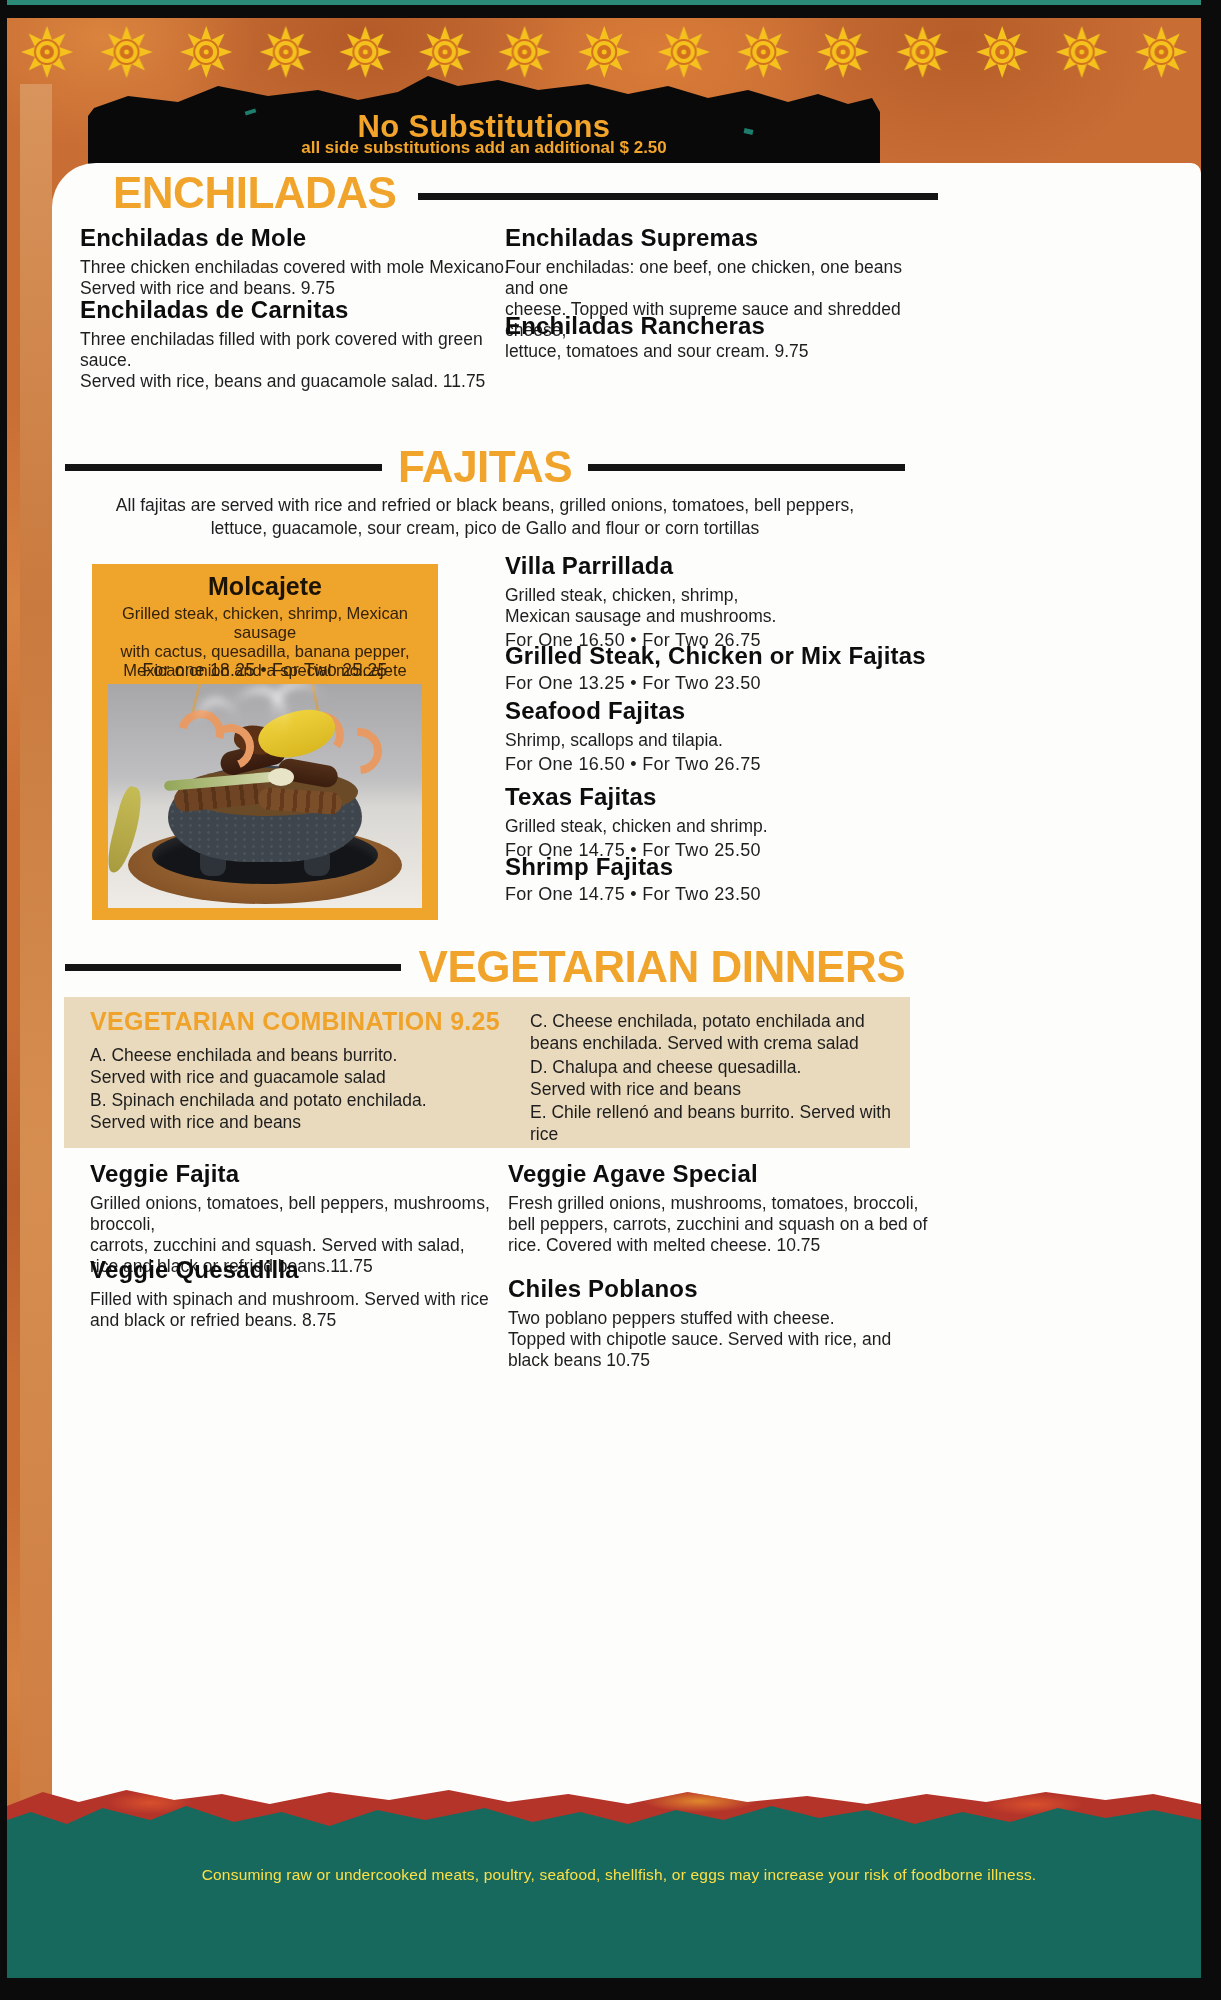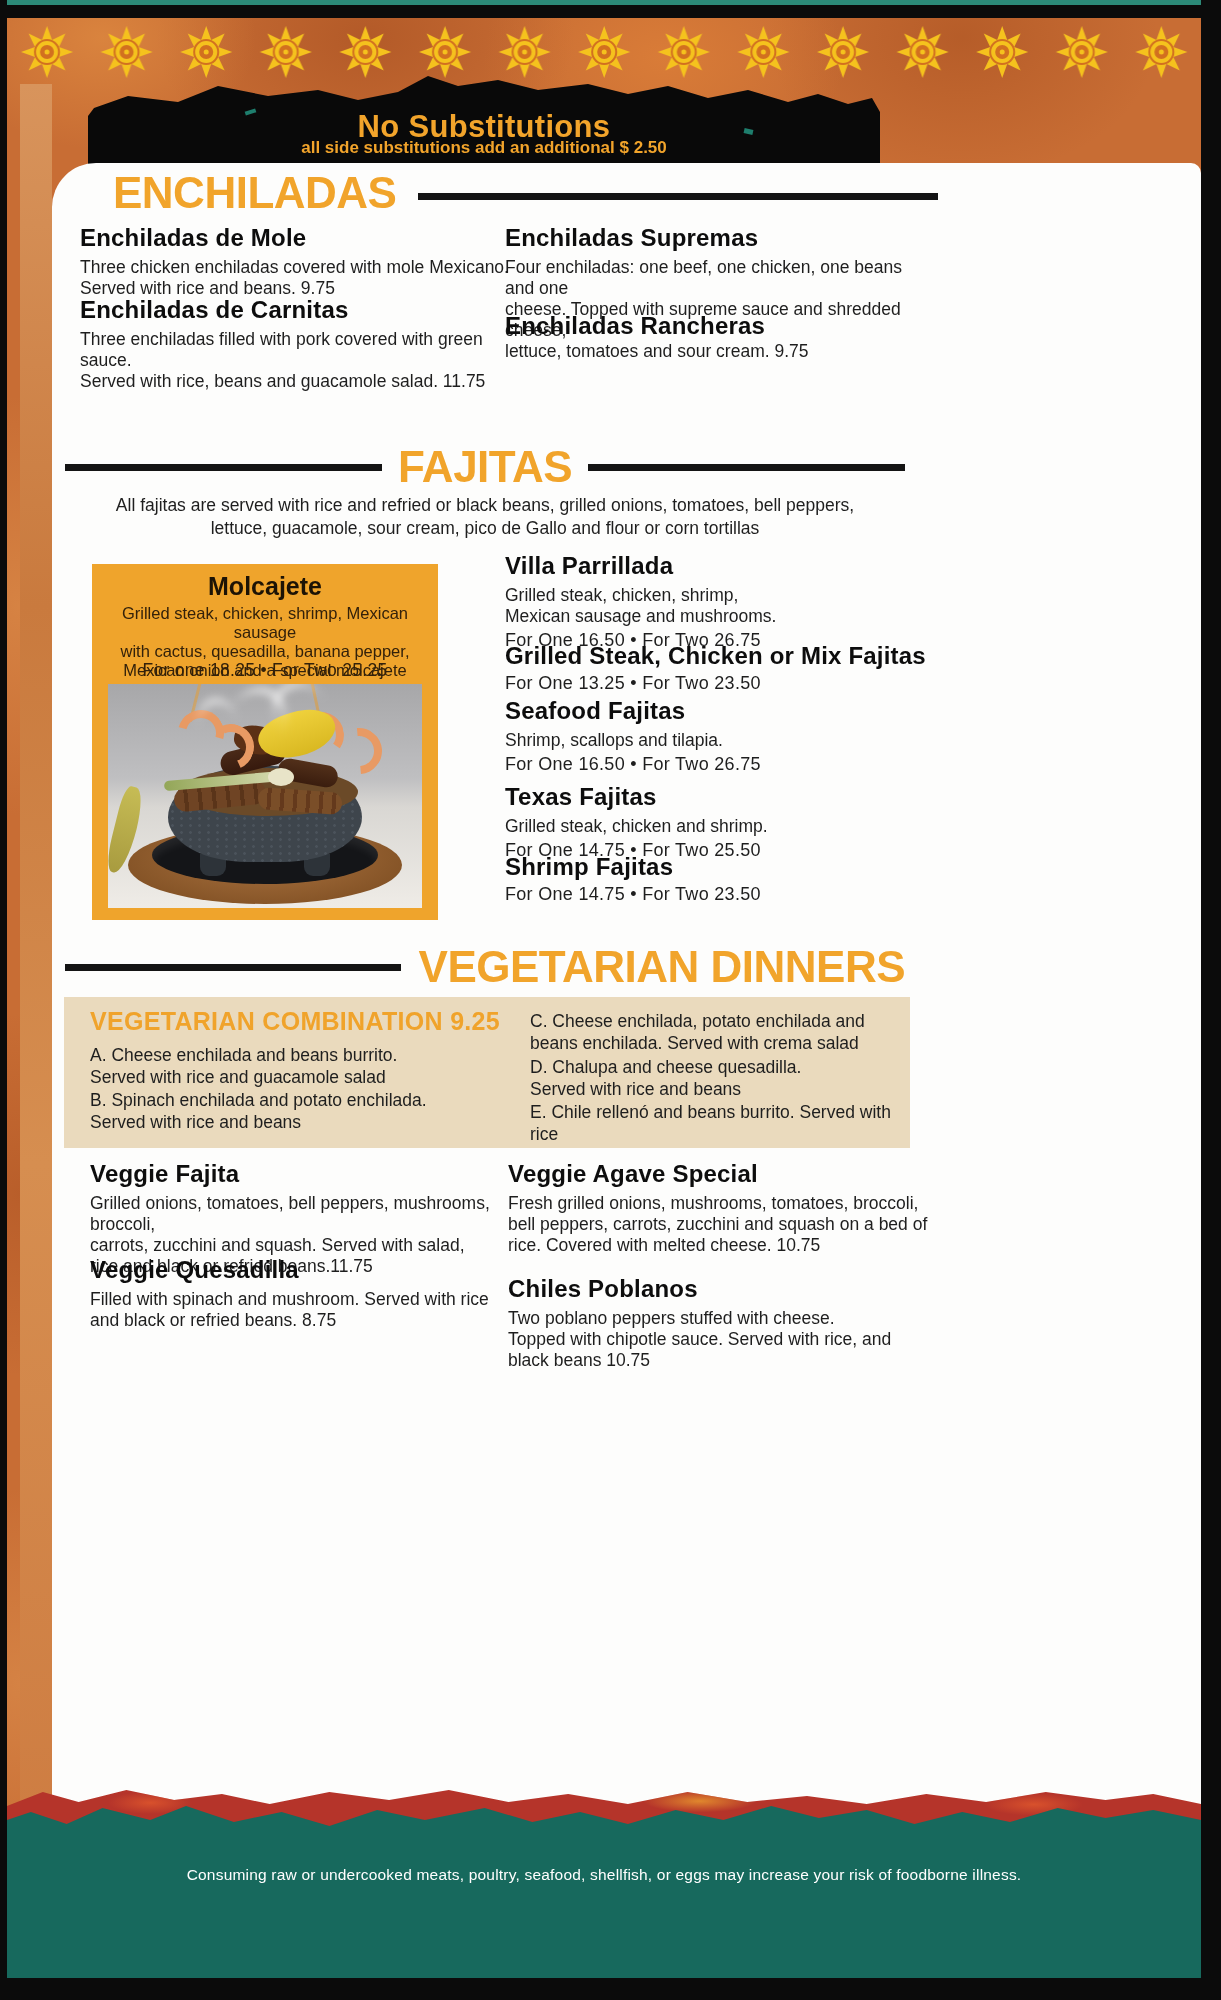--- a/index.html
+++ b/index.html
@@ -131,21 +131,21 @@
       37% 4px,42% 16px,47% 8px,52% 18px,57% 6px,62% 16px,67% 10px,72% 18px,77% 8px,82% 16px,
       87% 6px,92% 14px,96% 8px,100% 18px,100% 100%,0 100%);
   }
   .footer-teal{
     position:absolute;left:7px;top:1786px;width:1194px;height:192px;background:#17695D;
     clip-path:polygon(0 34px,2% 26px,5% 38px,8% 22px,12% 34px,15% 20px,19% 36px,23% 26px,27% 40px,
       31% 24px,35% 34px,40% 22px,44% 36px,48% 26px,52% 38px,56% 24px,60% 34px,64% 20px,68% 32px,
       72% 24px,76% 38px,80% 26px,84% 36px,88% 22px,92% 32px,96% 24px,100% 34px,100% 100%,0 100%);
   }
   .disclaimer{position:absolute;left:7px;top:1866px;width:1194px;text-align:center;
-    font-size:15.5px;color:#ffffff;letter-spacing:.2px;}
+    font-size:15.5px;color:#fde047;letter-spacing:.2px;padding-left:15px;}
 </style>
 </head>
 <body>
 
 <div class="orange-bg"></div>
 <div class="teal-topline"></div>
 <div class="left-strip"></div>
 
 <div class="sun-row">
   <svg width="1194" height="66">

